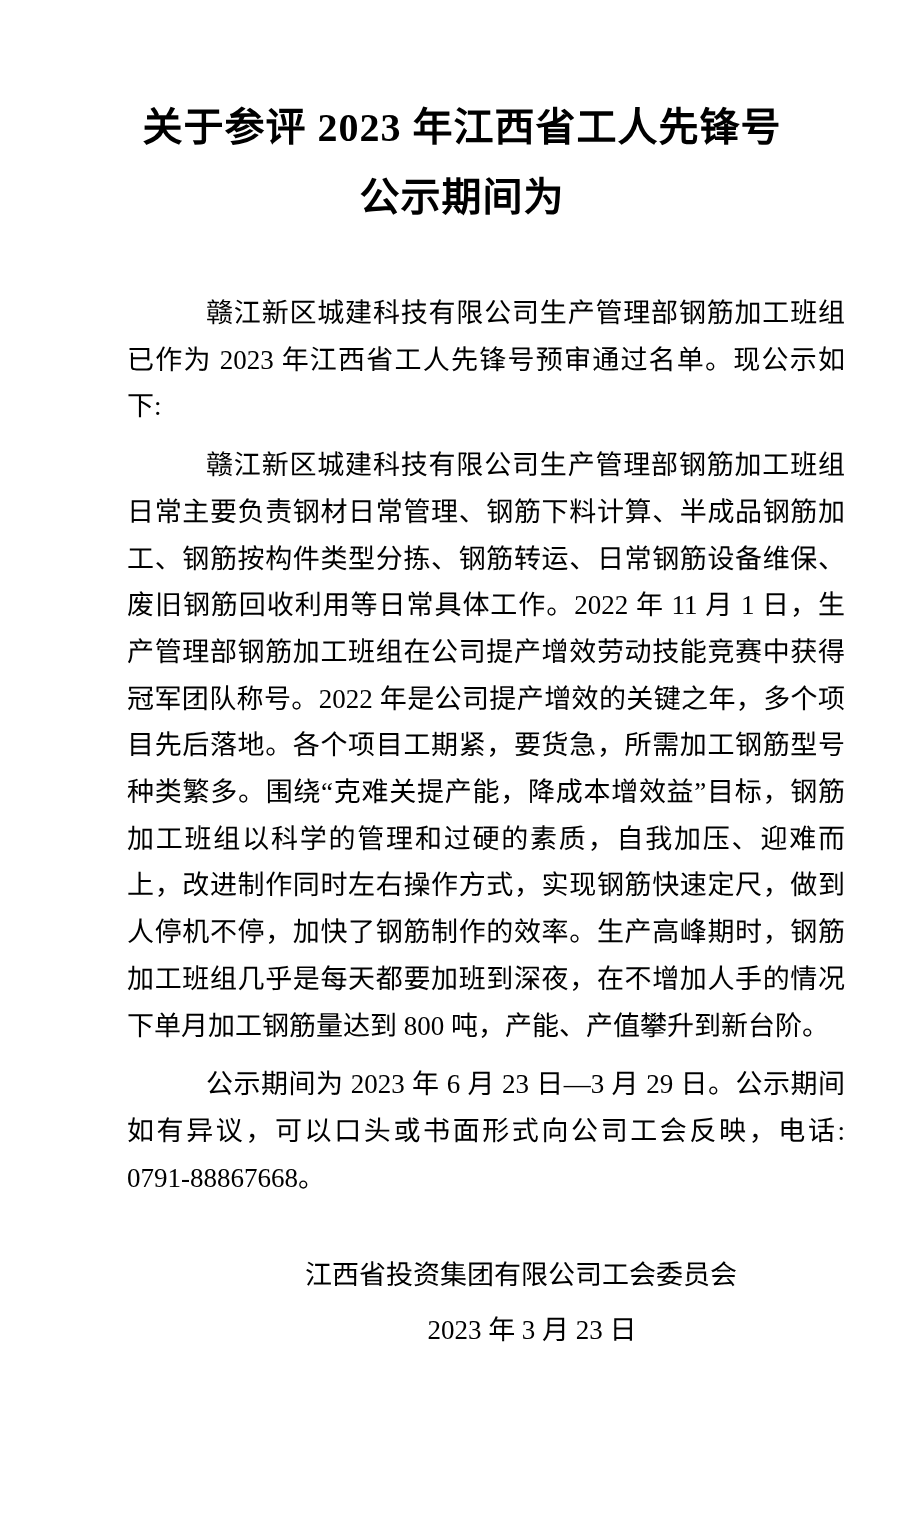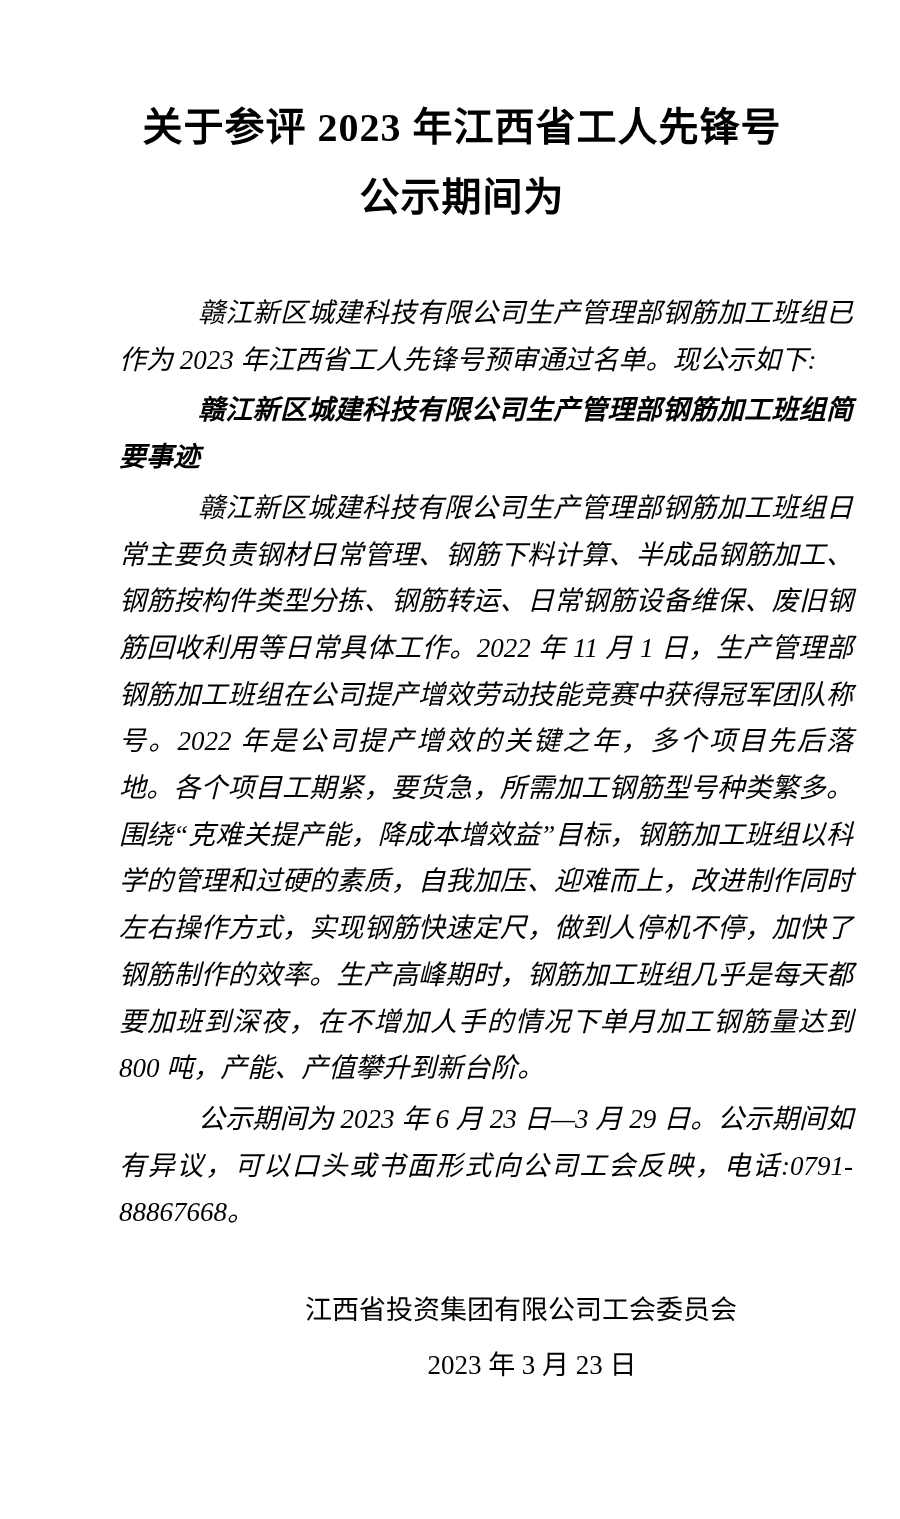--- a/index.html
+++ b/index.html
@@ -26,26 +26,25 @@
     font-size: 40px;
     line-height: 70px;
     letter-spacing: 1px;
   }
   .content {
     margin-top: 57px;
     padding-left: 103px;
     padding-right: 55px;
   }
   p.para {
-    margin: 4px;
+    margin: 12px;
     font-size: 27px;
     line-height: 46.7px;
     text-align: justify;
     word-break: normal;
-    font-style: italic;
   }
   p.indent {
     text-indent: 79px;
   }
   p.heading {
     font-family: "Liberation Sans", "DejaVu Sans", sans-serif;
     font-weight: bold;
   }
   .closing {
     margin-top: 51px;
@@ -67,21 +66,20 @@
 
 <div class="page">
 
   <div class="doc-title">
     <div>关于参评 2023 年江西省工人先锋号</div>
     <div>公示期间为</div>
   </div>
 
   <div class="content">
     <p class="para indent">赣江新区城建科技有限公司生产管理部钢筋加工班组已作为 2023 年江西省工人先锋号预审通过名单。现公示如下:</p>
-    <p class="para indent heading">赣江新区城建科技有限公司生产管理部钢筋加工班组简要事迹</p>
     <p class="para indent">赣江新区城建科技有限公司生产管理部钢筋加工班组日常主要负责钢材日常管理、钢筋下料计算、半成品钢筋加工、钢筋按构件类型分拣、钢筋转运、日常钢筋设备维保、废旧钢筋回收利用等日常具体工作。2022 年 11 月 1 日，生产管理部钢筋加工班组在公司提产增效劳动技能竞赛中获得冠军团队称号。2022 年是公司提产增效的关键之年，多个项目先后落地。各个项目工期紧，要货急，所需加工钢筋型号种类繁多。围绕“克难关提产能，降成本增效益”目标，钢筋加工班组以科学的管理和过硬的素质，自我加压、迎难而上，改进制作同时左右操作方式，实现钢筋快速定尺，做到人停机不停，加快了钢筋制作的效率。生产高峰期时，钢筋加工班组几乎是每天都要加班到深夜，在不增加人手的情况下单月加工钢筋量达到 800 吨，产能、产值攀升到新台阶。</p>
     <p class="para indent">公示期间为 2023 年 6 月 23 日—3 月 29 日。公示期间如有异议，可以口头或书面形式向公司工会反映，电话:​0791-88867668。</p>
   </div>
 
   <div class="closing">
     <div class="closing-org">江西省投资集团有限公司工会委员会</div>
     <div class="closing-date">2023 年 3 月 23 日</div>
   </div>
 
 </div>

